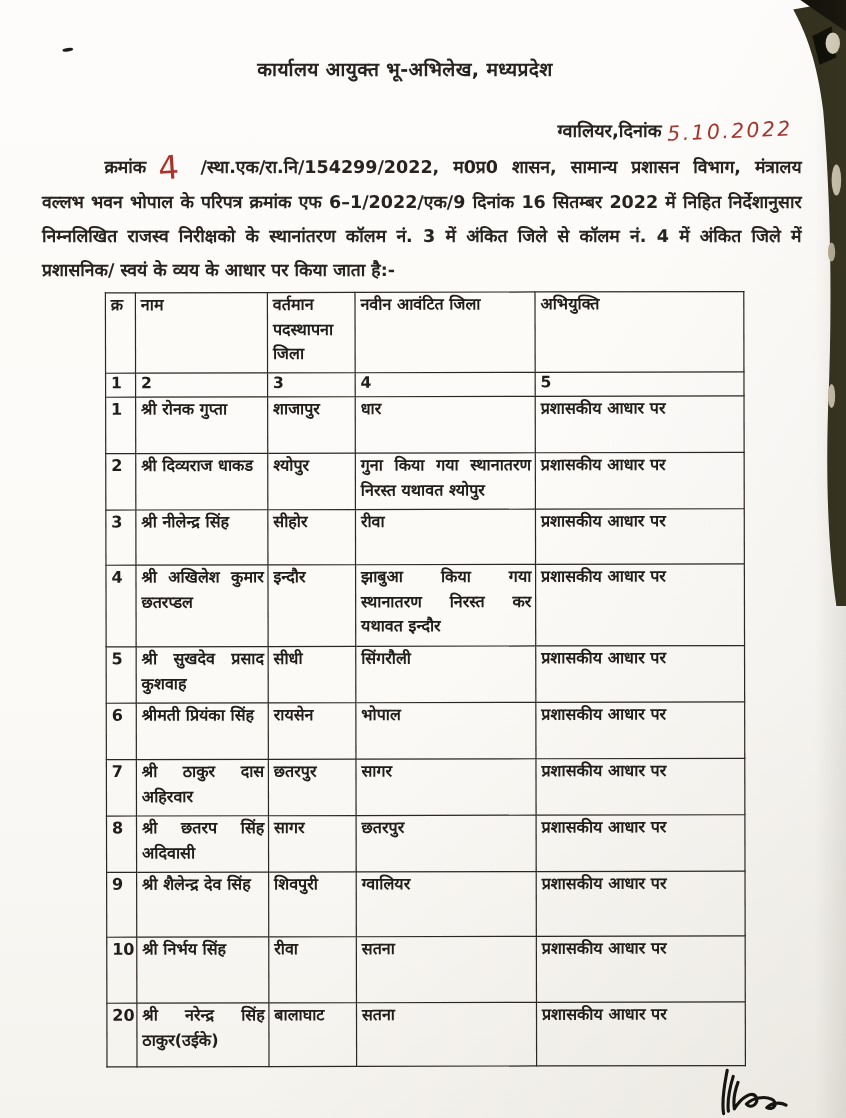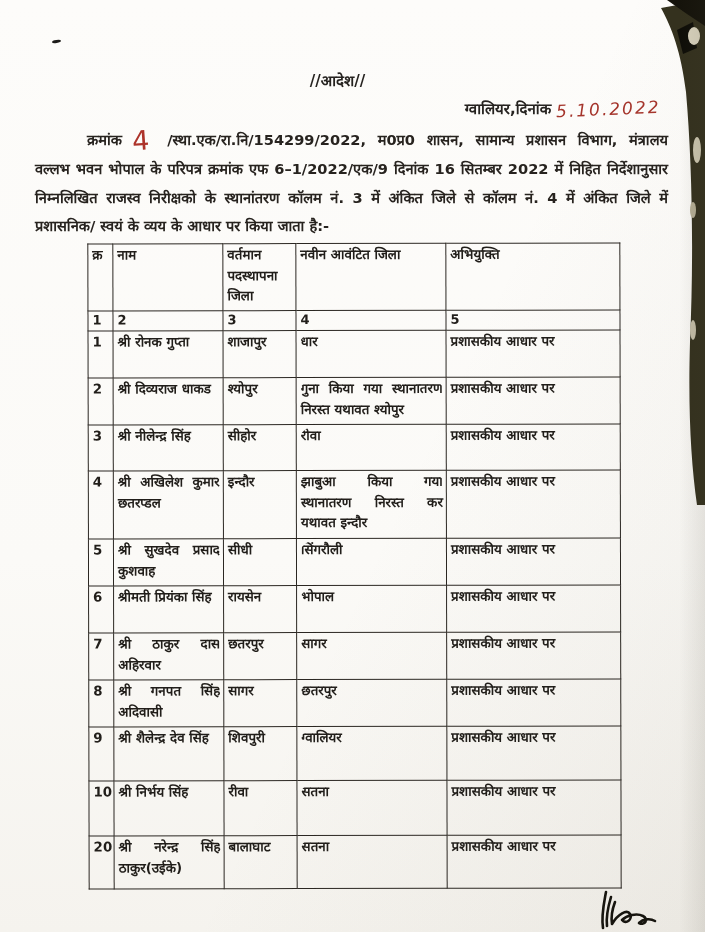--- a/index.html
+++ b/index.html
@@ -53,42 +53,42 @@
     border-collapse:collapse;table-layout:fixed;
     transform:rotate(-0.12deg);
   }
   .doc-table td{
     border:1.7px solid #2b2722;
     vertical-align:top;padding:1px 3px 0 4px;
     font-size:13.4px;line-height:20.5px;font-weight:700;color:#211e1a;
     overflow:hidden;
   }
   .doc-table tr.num-row td{font-size:13px;line-height:17px;padding-top:0;}
-  .cell-name,.cell-new{text-align:justify;border-radius:19px;}
+  .cell-name,.cell-new{text-align:justify;}
   .remark-wrap{display:inline-block;max-width:112px;text-align:center;}
   .signature-svg{position:absolute;left:596px;top:889px;}
 </style>
 </head>
 <body>
 
 <div class="page">
 
   <svg class="corner-svg" width="48" height="505" viewBox="0 0 48 505">
     <path d="M48 0 L4 8 C15 28 24 52 29 92 C35 160 37 252 33 342 C31 412 34 462 40 505 L48 505 Z" fill="#34311e"></path>
     <path d="M10 0 L48 0 L48 26 L30 14 Z" fill="#15130b"></path>
     <path d="M20 30 L36 22 L40 48 L26 54 Z" fill="#0f0e08"></path>
     <ellipse cx="37" cy="36" rx="6" ry="9" fill="#d7d1bc"></ellipse>
     <ellipse cx="40" cy="150" rx="4" ry="13" fill="#cbc5ae"></ellipse>
     <ellipse cx="36" cy="210" rx="3" ry="8" fill="#b4ad94"></ellipse>
     <ellipse cx="36" cy="330" rx="3" ry="10" fill="#c4bda6"></ellipse>
   </svg>
 
   <div class="speck"></div>
 
-  <div class="order-heading">//आदेश//</div>
+  <div class="office-title">कार्यालय आयुक्त भू-अभिलेख, मध्यप्रदेश</div>
 
   <div class="place-date">
     <span>ग्वालियर,दिनांक</span>
     <span class="hand-date">5.10.2022</span>
   </div>
 
   <div class="order-para">
     <span class="indent"></span><span>क्रमांक</span><span class="hand-serial">4</span><span>/स्था.एक/रा.नि/154299/2022, म0प्र0 शासन, सामान्य प्रशासन विभाग, मंत्रालय वल्लभ भवन भोपाल के परिपत्र क्रमांक एफ 6–1/2022/एक/9 दिनांक 16 सितम्बर 2022 में निहित निर्देशानुसार निम्नलिखित राजस्व निरीक्षको के स्थानांतरण कॉलम नं. 3 में अंकित जिले से कॉलम नं. 4 में अंकित जिले में प्रशासनिक/ स्वयं के व्यय के आधार पर किया जाता है:-</span>
   </div>
 
@@ -159,21 +159,21 @@
     </tr>
     <tr style="height:47px">
       <td>7</td>
       <td class="cell-name">श्री ठाकुर दास अहिरवार</td>
       <td>छतरपुर</td>
       <td class="cell-new">सागर</td>
       <td><span class="remark-wrap">प्रशासकीय आधार पर</span></td>
     </tr>
     <tr style="height:47px">
       <td>8</td>
-      <td class="cell-name">श्री गनपत सिंह अदिवासी</td>
+      <td class="cell-name">श्री छतरप सिंह अदिवासी</td>
       <td>सागर</td>
       <td class="cell-new">छतरपुर</td>
       <td><span class="remark-wrap">प्रशासकीय आधार पर</span></td>
     </tr>
     <tr style="height:54px">
       <td>9</td>
       <td class="cell-name">श्री शैलेन्द्र देव सिंह</td>
       <td>शिवपुरी</td>
       <td class="cell-new">ग्वालियर</td>
       <td><span class="remark-wrap">प्रशासकीय आधार पर</span></td>

